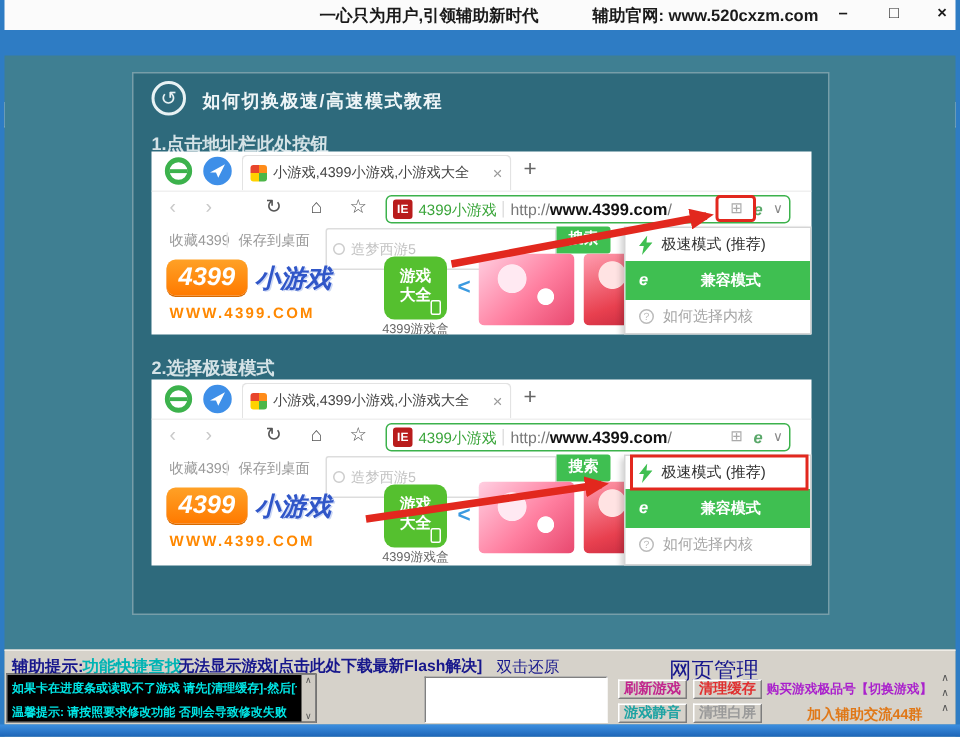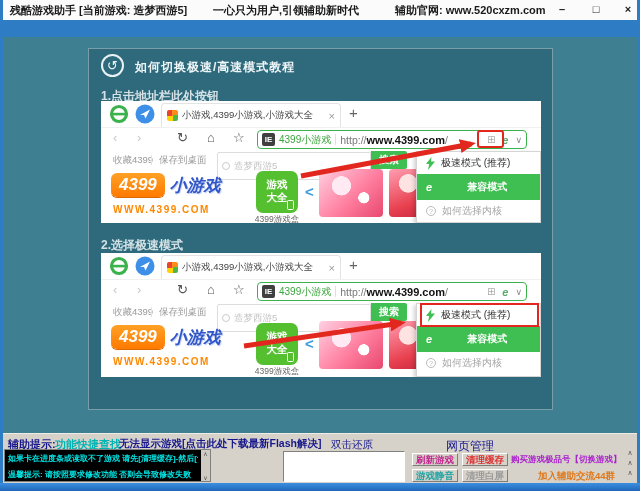--- a/index.html
+++ b/index.html
@@ -44,21 +44,21 @@
   .b-tab-title { font-size:9.5px; color:#444; white-space:nowrap; overflow:hidden; max-width:140px; }
   .b-tab-close { font-size:11px; color:#999; margin-left:auto; }
   .b-newtab { left:248px; top:3px; font-size:15px; color:#666; }
 
   
   .navrow { left:0; top:26px; width:440px; height:24px; border-top:1px solid #f0f0f0; }
   .nv { position:absolute; top:2px; font-size:13px; color:#555; }
   .nv-back { left:12px; color:#c9c9c9; } .nv-fwd { left:36px; color:#c9c9c9; }
   .nv-reload { left:76px; } .nv-home { left:106px; } .nv-star { left:132px; }
   .addressbar { position:absolute; left:156px; top:2px; width:270px; height:19px; border:1.5px solid #3cb24c; border-radius:4px; background:#fff; display:flex; align-items:center; padding:0 4px; gap:4px; }
-  .url-badge { width:13px; height:13px; background:#404040; color:#fff; font-size:8px; font-weight:700; border-radius:2px; text-align:center; line-height:13px; flex:none; }
+  .url-badge { width:13px; height:13px; background:#b91c1c; color:#fff; font-size:8px; font-weight:700; border-radius:2px; text-align:center; line-height:13px; flex:none; }
   .url-site { font-size:10px; color:#3aa53a; white-space:nowrap; }
   .url-sep { width:1px; height:11px; background:#e0e0e0; }
   .url-text { font-size:10.5px; color:#777; white-space:nowrap; }
   .url-host { font-weight:700; color:#111; font-size:11px; }
   .bar-spacer { flex:1; }
   .grid-ic { font-size:10px; color:#aaa; }
   .kernel-e { font-size:11px; font-weight:700; font-style:italic; color:#5aa86a; padding:0 3px; }
   .bar-caret { font-size:9px; color:#888; }
   .redbox-address { left:376px; top:29px; width:27px; height:18px; border:2px solid #e2281e; border-radius:3px; z-index:30; }
 
@@ -105,21 +105,21 @@
   .quick-find { left:52px; top:3px; font-size:11px; font-weight:700; color:#00b4b4; cursor:pointer; }
   .flash-tip  { left:116px; top:3px; font-size:10.5px; font-weight:700; color:#17178c; cursor:pointer; }
   .console { left:1px; top:15px; width:207px; height:33px; background:#000; border:1px solid #808080; }
   .console .line { position:absolute; left:3px; font-size:8px; font-weight:700; color:#00e5e5; white-space:nowrap; width:190px; overflow:hidden; }
   .cl1 { top:3px; } .cl2 { top:19px; }
   .console-sb { position:absolute; right:0; top:0; width:9px; height:31px; background:#cfcbc3; }
   .console-sb span { position:absolute; left:0; width:9px; text-align:center; font-size:6px; color:#555; }
   .sb-up { top:0; } .sb-dn { bottom:0; }
   .restore-label { left:328px; top:4px; font-size:10.5px; color:#17178c; }
   .restore-box { left:280px; top:17px; width:122px; height:31px; background:#fff; border:1px solid; border-color:#808080 #fff #fff #808080; }
-  .mgmt-label { left:443px; top:4px; font-size:12px; color:#17178c; }
+  .mgmt-label { left:443px; top:4px; font-size:15px; color:#17178c; }
   .btn { position:absolute; width:46px; height:13px; background:#d6d2ca; border:1px solid; border-color:#fff #7d7d7d #7d7d7d #fff; font-size:9.5px; font-weight:700; text-align:center; line-height:11px; cursor:pointer; }
   .btn-refresh { left:409px; top:19px; color:#c2268e; }
   .btn-cache   { left:459px; top:19px; color:#e03030; }
   .btn-mute    { left:409px; top:35px; color:#1fa3a3; }
   .btn-white   { left:459px; top:35px; color:#9a9a9a; }
   .faq-title { left:511px; top:3px; font-size:10px; font-weight:700; color:#17178c; }
   .buy-link  { left:508px; top:20px; font-size:8.5px; font-weight:700; color:#aa22cc; cursor:pointer; }
   .join-link { left:535px; top:36px; font-size:9.5px; font-weight:700; color:#e07818; cursor:pointer; }
   .marquee { left:621px; top:14px; width:12px; }
   .marquee span { display:block; text-align:center; font-size:7px; color:#555; line-height:10px; }
@@ -128,21 +128,20 @@
   .icon-svg { display:block; width:100%; height:100%; }
 </style>
 </head>
 <body>
 
 <div id="window">
   <div class="abs frame-l"></div>
   <div class="abs frame-r"></div>
 
   <div class="abs titlebar">
-    <span class="tb-title">残酷游戏助手 [当前游戏: 造梦西游5]</span>
     <span class="tb-slogan">一心只为用户,引领辅助新时代</span>
     <span class="tb-site">辅助官网: www.520cxzm.com</span>
     <span class="win-ctrl ctl-min">–</span>
     <span class="win-ctrl ctl-max">□</span>
     <span class="win-ctrl ctl-close">×</span>
   </div>
 
   <div class="abs menubar">
     <span>切换游戏</span>
     <span>功能列表</span>

